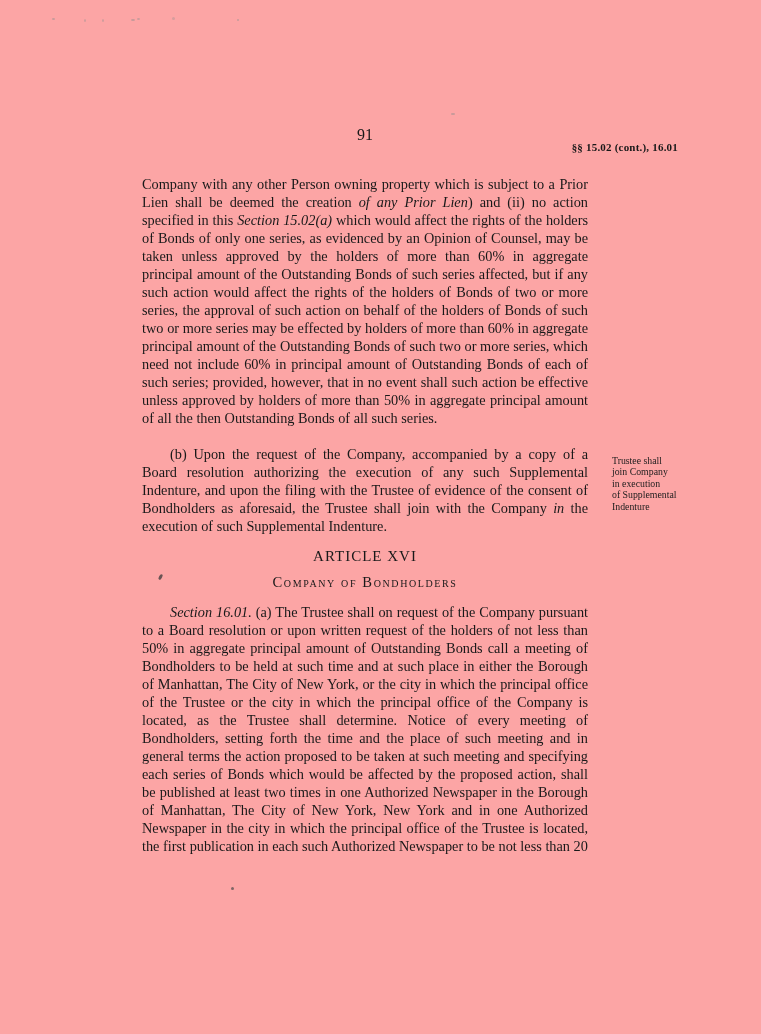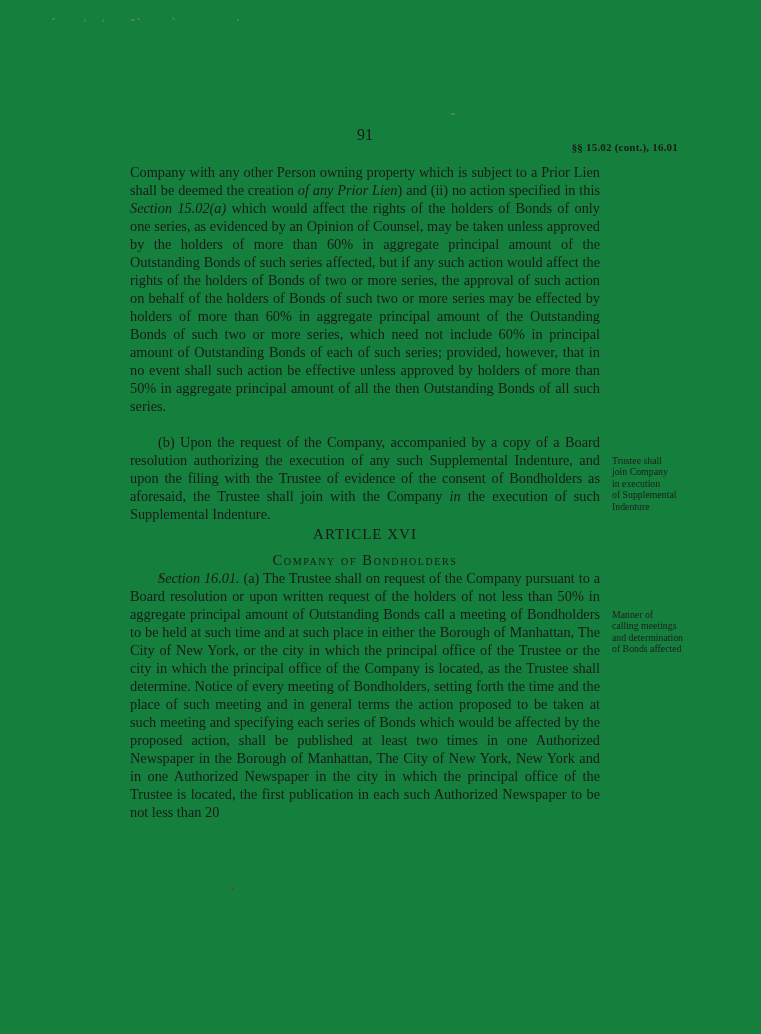--- a/index.html
+++ b/index.html
@@ -4,21 +4,21 @@
 <style>
   html, body {
     margin: 0;
     padding: 0;
     background: #ffffff;
   }
   .page {
     position: relative;
     width: 761px;
     height: 1034px;
-    background: #15803d;
+    background: #fca5a5;
     font-family: "Liberation Serif", serif;
     color: #191919;
     overflow: hidden;
   }
   .page-number {
     position: absolute;
     top: 126px;
     left: 130px;
     width: 470px;
     text-align: center;
@@ -33,21 +33,21 @@
     font-weight: bold;
     letter-spacing: 0.2px;
   }
   .text-column {
     position: absolute;
     top: 163px;
     left: 130px;
     width: 470px;
   }
   .para {
-    margin: 0;
+    margin: 12px;
     font-size: 14.3px;
     line-height: 18px;
     text-align: justify;
   }
   .para.indent { text-indent: 28px; }
   .gap-top { margin-top: 18px; }
   .italic { font-style: italic; }
   .article-heading {
     margin: 2px 0 0;
     text-align: center;
@@ -125,18 +125,14 @@
 
     <p class="para indent"><span class="italic">Section 16.01.</span><span>  (a)  The Trustee shall on request of the Company pursuant to a Board resolution or upon written request of the holders of not less than 50% in aggregate principal amount of Outstanding Bonds call a meeting of Bondholders to be held at such time and at such place in either the Borough of Manhattan, The City of New York, or the city in which the principal office of the Trustee or the city in which the principal office of the Company is located, as the Trustee shall determine. Notice of every meeting of Bondholders, setting forth the time and the place of such meeting and in general terms the action proposed to be taken at such meeting and specifying each series of Bonds which would be affected by the proposed action, shall be published at least two times in one Authorized Newspaper in the Borough of Manhattan, The City of New York, New York and in one Authorized Newspaper in the city in which the principal office of the Trustee is located, the first publication in each such Authorized Newspaper to be not less than 20</span></p>
 
   </div>
 
   <div class="margin-note note-1">Trustee shall
 join Company
 in execution
 of Supplemental
 Indenture</div>
-  <div class="margin-note note-2">Manner of
-calling meetings
-and determination
-of Bonds affected</div>
 
 </div>
 
 </body></html>

